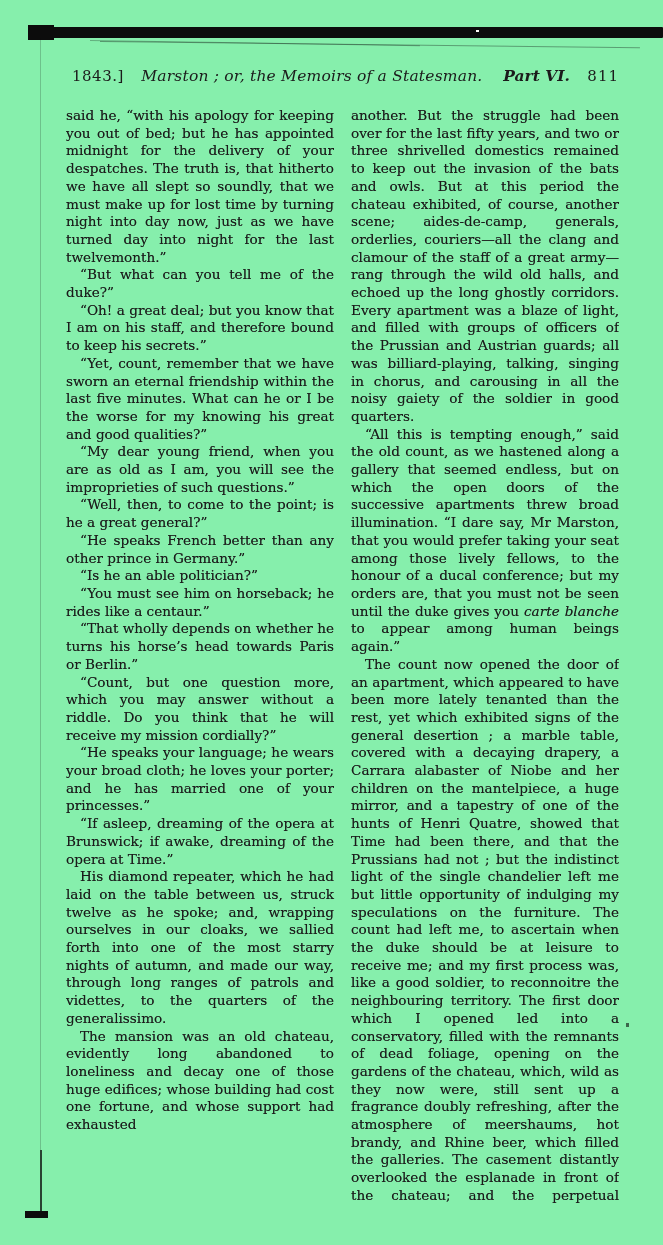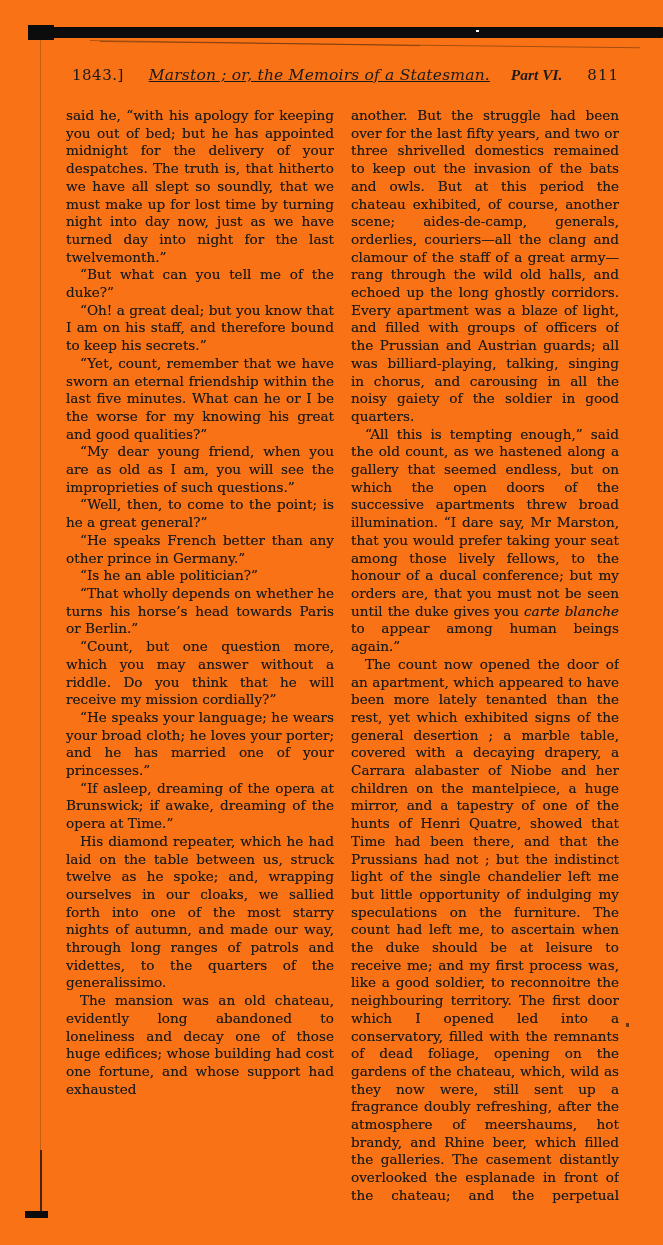--- a/index.html
+++ b/index.html
@@ -1,30 +1,30 @@
 <!DOCTYPE html>
 <html><head>
 <meta charset="utf-8">
 <style>
   html,body{margin:0;padding:0;background:#e8e8e6;}
   .page{
-    position:relative;width:663px;height:1245px;background:#f97316;
+    position:relative;width:663px;height:1245px;background:#86efac;
     overflow:hidden;font-family:"DejaVu Serif","Liberation Serif",serif;
     color:#1b1b1b;
   }
   
   .header{
     position:absolute;top:66px;left:0;right:0;
     padding:0 44px 0 72px;display:flex;align-items:baseline;
     font-size:15px;white-space:nowrap;
   }
   .header .date{letter-spacing:.5px;}
   .header .center{flex:1;text-align:center;}
-  .header .title{font-style:italic;font-size:15.5px;letter-spacing:.2px;text-decoration:underline;}
-  .header .part{font-style:italic;font-weight:bold;margin-left:16px;font-size:15.5px;font-family:Liberation Serif, serif;}
+  .header .title{font-style:italic;font-size:15.5px;letter-spacing:.2px;}
+  .header .part{font-style:italic;font-weight:bold;margin-left:16px;font-size:15.5px;}
   .header .pageno{letter-spacing:1px;}
   
   .columns{
     position:absolute;top:107px;left:66px;width:553px;height:1100px;
     display:flex;gap:17px;overflow:hidden;
   }
   .col{
     width:268px;text-align:justify;font-size:13.6px;line-height:17.7px;
     text-shadow:0 0 .45px rgba(20,20,20,.55);
   }
@@ -70,20 +70,21 @@
   <div class="columns">
     <div class="col">
         <p class="no-indent"><span>said he, “with his apology for keeping you out of bed; but he has appointed midnight for the delivery of your despatches.  The truth is, that hitherto we have all slept so soundly, that we must make up for lost time by turning night into day now, just as we have turned day into night for the last twelvemonth.”</span></p>
         <p><span>“But what can you tell me of the duke?”</span></p>
         <p><span>“Oh! a great deal; but you know that I am on his staff, and therefore bound to keep his secrets.”</span></p>
         <p><span>“Yet, count, remember that we have sworn an eternal friendship within the last five minutes.  What can he or I be the worse for my knowing his great and good qualities?”</span></p>
         <p><span>“My dear young friend, when you are as old as I am, you will see the improprieties of such questions.”</span></p>
         <p><span>“Well, then, to come to the point; is he a great general?”</span></p>
         <p><span>“He speaks French better than any other prince in Germany.”</span></p>
         <p><span>“Is he an able politician?”</span></p>
+        <p><span>“You must see him on horseback; he rides like a centaur.”</span></p>
         <p><span>“That wholly depends on whether he turns his horse’s head towards Paris or Berlin.”</span></p>
         <p><span>“Count, but one question more, which you may answer without a riddle.  Do you think that he will receive my mission cordially?”</span></p>
         <p><span>“He speaks your language; he wears your broad cloth; he loves your porter; and he has married one of your princesses.”</span></p>
         <p><span>“If asleep, dreaming of the opera at Brunswick; if awake, dreaming of the opera at Time.”</span></p>
         <p><span>His diamond repeater, which he had laid on the table between us, struck twelve as he spoke; and, wrapping ourselves in our cloaks, we sallied forth into one of the most starry nights of autumn, and made our way, through long ranges of patrols and videttes, to the quarters of the generalissimo.</span></p>
         <p><span>The mansion was an old chateau, evidently long abandoned to loneliness and decay one of those huge edifices; whose building had cost one fortune, and whose support had exhausted</span></p>
       </div>
     <div class="col">
         <p class="no-indent"><span>another.  But the struggle had been over for the last fifty years, and two or three shrivelled domestics remained to keep out the invasion of the bats and owls.  But at this period the chateau exhibited, of course, another scene; aides-de-camp, generals, orderlies, couriers—all the clang and clamour of the staff of a great army—rang through the wild old halls, and echoed up the long ghostly corridors. Every apartment was a blaze of light, and filled with groups of officers of the Prussian and Austrian guards; all was billiard-playing, talking, singing in chorus, and carousing in all the noisy gaiety of the soldier in good quarters.</span></p>
         <p><span>“All this is tempting enough,” said the old count, as we hastened along a gallery that seemed endless, but on which the open doors of the successive apartments threw broad illumination.  “I dare say, Mr Marston, that you would prefer taking your seat among those lively fellows, to the honour of a ducal conference; but my orders are, that you must not be seen until the duke gives you </span><span class="it">carte blanche</span><span> to appear among human beings again.”</span></p>

